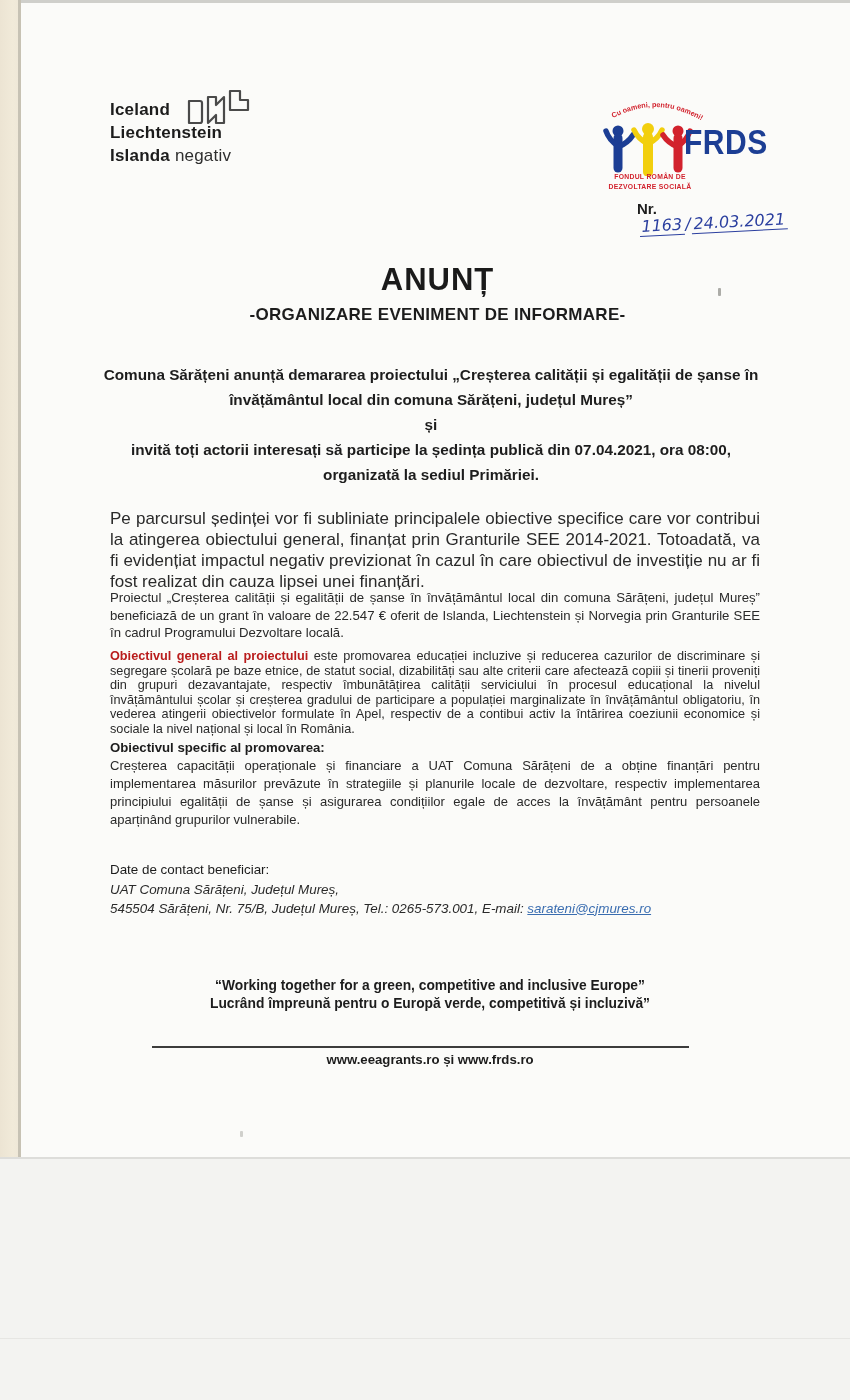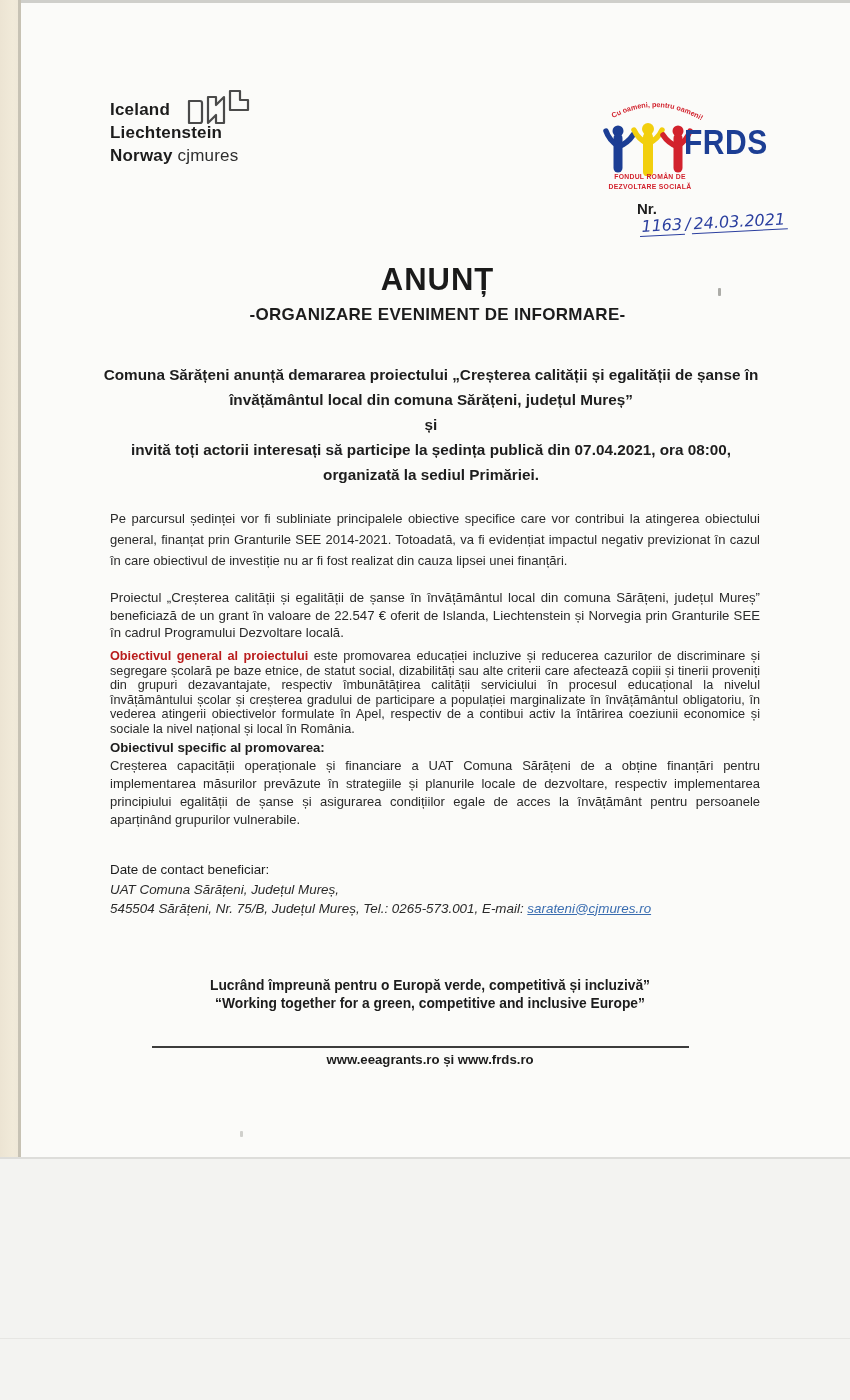--- a/index.html
+++ b/index.html
@@ -68,21 +68,21 @@
     position: absolute; left: 100px; top: 305px; width: 675px;
     text-align: center; font-size: 17px; font-weight: bold; color: #1c1c1c; letter-spacing: 0.3px;
   }
   .announcement {
     position: absolute; left: 95px; top: 362px; width: 672px;
     text-align: center; font-size: 15.3px; font-weight: bold; color: #1d1d1d; line-height: 25px;
   }
   .announcement .conj { display: block; }
 
   .para { position: absolute; left: 110px; width: 650px; color: #2a2a2a; text-align: justify; }
-  .para-1 { top: 508px; font-size: 13px; line-height: 21px; }
+  .para-1 { top: 508px; font-size: 17px; line-height: 21px; }
   .para-2 { top: 589px; font-size: 13.2px; line-height: 17.5px; }
   .para-general { top: 649px; font-size: 12.7px; line-height: 14.6px; }
   .para-general b, .inline-heading { color: #b91c1c; }
   .heading-specific { position: absolute; left: 110px; top: 740px; font-size: 13.2px; font-weight: bold; color: #1c1c1c; }
   .para-specific { top: 757px; font-size: 13px; line-height: 18px; }
 
   .dates-block { position: absolute; left: 110px; top: 818px; font-size: 13.2px; color: #2a2a2a; line-height: 19px; }
 
   .contact-heading { position: absolute; left: 110px; top: 862px; font-size: 13.4px; font-weight: normal; color: #1c1c1c; text-align: center; }
   .contact-block { position: absolute; left: 110px; top: 881px; font-size: 13.4px; font-style: italic; color: #2a2a2a; line-height: 18.5px; width: 650px; }
@@ -108,21 +108,21 @@
   <div class="scan-page"></div>
   <div class="left-strip"></div>
   <div class="left-strip-line"></div>
   <div class="page-fold-line"></div>
   <div class="bottom-region"></div>
   <div class="bottom-faint-line"></div>
 
   <div class="eea-logo">
     <div class="eea-line">Iceland</div>
     <div class="eea-line">Liechtenstein</div>
-    <div class="eea-line"><span>Norway</span><span class="eea-grants"> cjmures</span></div>
+    <div class="eea-line"><span>Islanda</span><span class="eea-grants"> negativ</span></div>
     <span class="eea-icon">
       <svg width="66" height="46" viewBox="0 0 66 46">
         <g fill="none" stroke="#4a4a4a" stroke-width="2.2" stroke-linejoin="round">
           <path d="M3 13 h11 a2 2 0 0 1 2 2 v18 a2 2 0 0 1 -2 2 h-11 z"></path>
           <polygon points="22,9 22,35 30,27 30,35 38,35 38,9 30,17 30,9"></polygon>
           <polygon points="44,3 54,3 54,12 62,12 62,22 44,22"></polygon>
         </g>
       </svg>
     </span>
   </div>
@@ -187,19 +187,19 @@
   <div class="para para-specific">Creșterea capacității operaționale și financiare a UAT Comuna Sărățeni de a obține finanțări pentru implementarea măsurilor prevăzute în strategiile și planurile locale de dezvoltare, respectiv implementarea principiului egalității de șanse și asigurarea condițiilor egale de acces la învățământ pentru persoanele aparținând grupurilor vulnerabile.</div>
 
 
   <div class="contact-heading">Date de contact beneficiar:</div>
   <div class="contact-block">
     <div>UAT Comuna Sărățeni, Județul Mureș,</div>
     <div><span>545504 Sărățeni, Nr. 75/B, Județul Mureș, Tel.: 0265-573.001, E-mail: </span><a href="#">sarateni@cjmures.ro</a></div>
   </div>
 
   <div class="footer-quotes">
+    <div>“Working together for a green, competitive and inclusive Europe”</div>
     <div>Lucrând împreună pentru o Europă verde, competitivă și incluzivă”</div>
-    <div>“Working together for a green, competitive and inclusive Europe”</div>
   </div>
   <div class="footer-sep"></div>
   <div class="footer-sites">www.eeagrants.ro și www.frds.ro</div>
 
 </div>
 
 </body></html>

